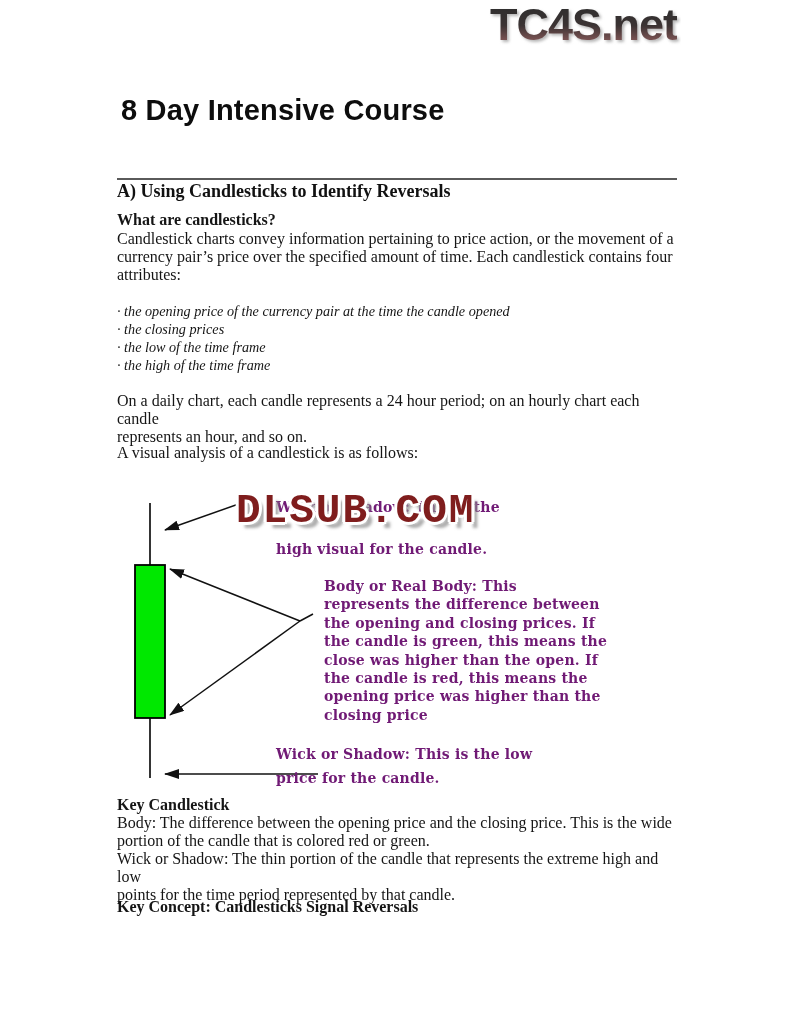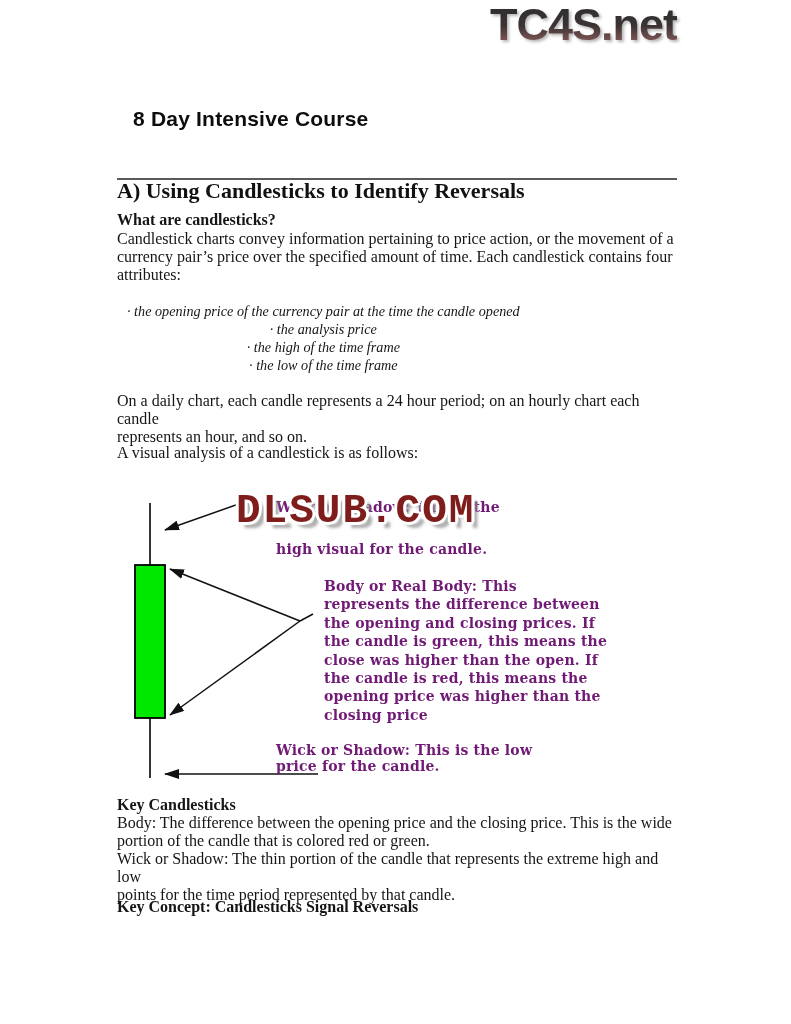--- a/index.html
+++ b/index.html
@@ -36,77 +36,77 @@
       -2px 0 #7a1b1b, 2px 0 #7a1b1b, 0 -2px #7a1b1b, 0 2px #7a1b1b,
       -1px -1px #7a1b1b, 1px -1px #7a1b1b, -1px 1px #7a1b1b, 1px 1px #7a1b1b,
       -4px 0 #d4d4d4, 4px 0 #d4d4d4, 0 -4px #d4d4d4, 0 4px 2px #cbcbcb,
       4px 4px 2px #bdbdbd;
   }
 
   
   .course-title, .lesson-title {
     position:absolute; left:117px;
     font-family:"Liberation Sans", sans-serif; font-weight:bold;
-    font-size:21px; line-height:1; letter-spacing:0.2px; color:#0d0d0d; margin:16px;
+    font-size:29px; line-height:1; letter-spacing:0.2px; color:#0d0d0d; margin:4px;
   }
   .course-title { top:92px; }
   .lesson-title { top:151px; }
   .title-rule { position:absolute; left:117px; top:178px; width:560px; height:2px; background:#5a5a5a; }
   .section-heading {
     position:absolute; left:117px; top:181px;
-    font-weight:bold; font-size:22px; line-height:20px; color:#111;
+    font-weight:bold; font-size:18px; line-height:20px; color:#111;
   }
 
   
   .para {
     position:absolute; left:117px;
     font-size:16px; line-height:18px; white-space:pre-line; color:#151515;
   }
   .question-heading { top:211px; font-weight:bold; }
   .para1 { top:230px; }
-  .bullets { position:absolute; left:127px; top:302px; font-size:14.2px; line-height:18px; font-style:italic;text-align:center; }
+  .bullets { position:absolute; left:117px; top:302px; font-size:14.2px; line-height:18px; font-style:italic; }
   .bullets div { height:18px; }
   .para2 { top:392px; }
   .para3 { top:444px; }
   .kd-heading { top:796px; font-weight:bold; }
   .kd-body { top:814px; }
   .kd-wick { top:850px; }
   .kd-concept { top:898px; font-weight:bold; }
 
   
   .diagram-svg { position:absolute; left:120px; top:475px; }
   .dlabel {
     position:absolute; font-family:"DejaVu Serif", serif; font-weight:bold;
     color:#701a75; white-space:pre-line; letter-spacing:0.2px;margin-left:14px;
   }
   .upper-label { left:262px; top:476px; font-size:14px; line-height:21px; }
   .body-label  { left:310px; top:577px; font-size:14px; line-height:18.4px; }
-  .lower-label { left:262px; top:742px; font-size:14px; line-height:16px; }
+  .lower-label { left:262px; top:742px; font-size:14px; line-height:24px; }
 </style>
 </head>
 <body>
 
 <div class="page">
 
   <div class="tc4s-logo">TC4S.net</div>
 
   <h1 class="course-title">8 Day Intensive Course</h1>
   <div class="title-rule"></div>
   <div class="section-heading">A) Using Candlesticks to Identify Reversals</div>
 
   <div class="para question-heading">What are candlesticks?</div>
   <div class="para para1">Candlestick charts convey information pertaining to price action, or the movement of a
 currency pair’s price over the specified amount of time. Each candlestick contains four
 attributes:</div>
 
   <div class="bullets">
     <div>· the opening price of the currency pair at the time the candle opened</div>
-    <div>· the analysis price</div>
+    <div>· the closing prices</div>
+    <div>· the low of the time frame</div>
     <div>· the high of the time frame</div>
-    <div>· the low of the time frame</div>
   </div>
 
   <div class="para para2">On a daily chart, each candle represents a 24 hour period; on an hourly chart each candle
 represents an hour, and so on.</div>
   <div class="para para3">A visual analysis of a candlestick is as follows:</div>
 
   <svg class="diagram-svg" width="420" height="320" viewBox="0 0 420 320" xmlns="http://www.w3.org/2000/svg">
     <defs>
       <marker id="ah" markerUnits="userSpaceOnUse" markerWidth="17" markerHeight="12" refX="14" refY="5" orient="auto">
         <path d="M0,0 L15,5 L0,10 Z" fill="#111"></path>
@@ -133,21 +133,21 @@
 represents the difference between
 the opening and closing prices. If
 the candle is green, this means the
 close was higher than the open. If
 the candle is red, this means the
 opening price was higher than the
 closing price</div>
   <div class="dlabel lower-label">Wick or Shadow: This is the low
 price for the candle.</div>
 
-  <div class="para kd-heading">Key Candlesticks</div>
+  <div class="para kd-heading">Key Candlestick</div>
   <div class="para kd-wick">Wick or Shadow: The thin portion of the candle that represents the extreme high and low
 points for the time period represented by that candle.</div>
   <div class="para kd-body">Body: The difference between the opening price and the closing price. This is the wide
 portion of the candle that is colored red or green.</div>
   <div class="para kd-concept">Key Concept: Candlesticks Signal Reversals</div>
 
 
 </div>
 
 </body></html>

